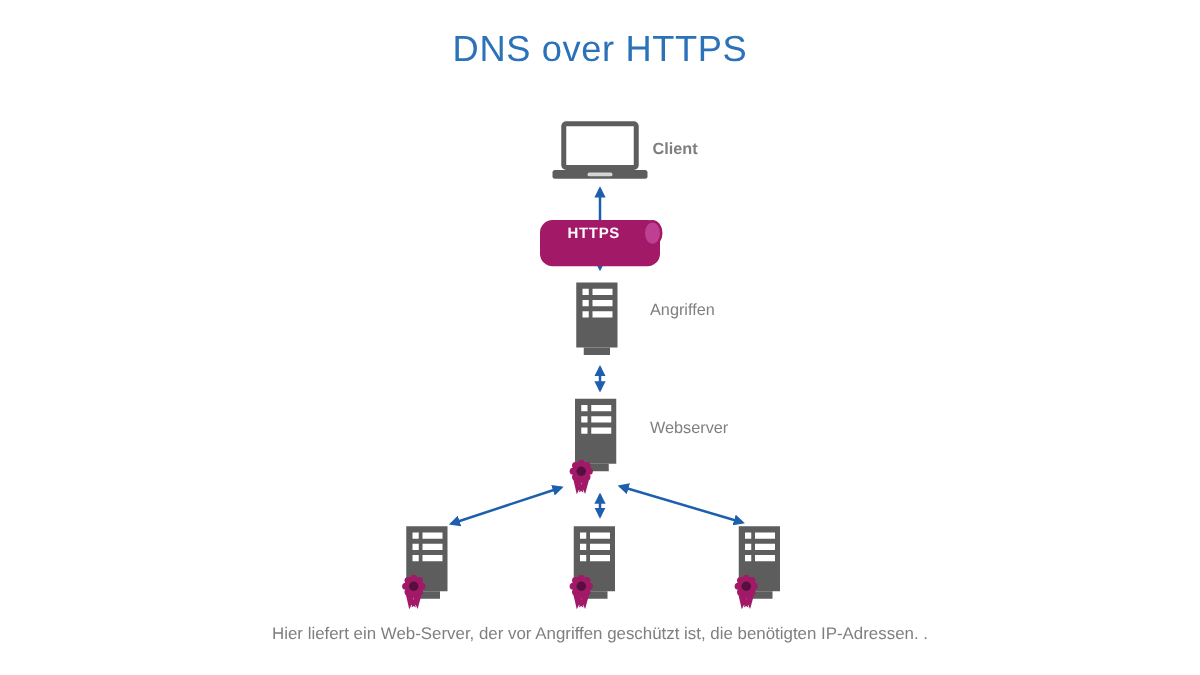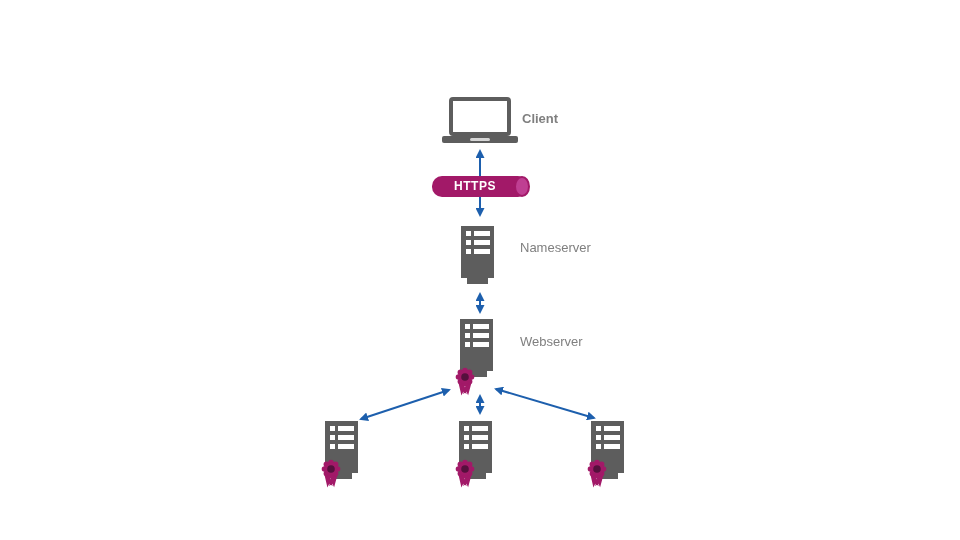--- a/index.html
+++ b/index.html
@@ -22,21 +22,21 @@
   .laptop-base{
     position:absolute;left:442px;top:136px;width:76px;height:7px;
     background:var(--server-gray);border-radius:2px;
   }
   .laptop-base-notch{
     position:absolute;left:28px;top:2px;width:20px;height:3px;
     background:#d6d6d6;border-radius:2px;
   }
   
   .pill{
-    position:absolute;left:432px;top:176px;width:96px;height:21px;
+    position:absolute;left:432px;top:176px;width:96px;height:37px;
     background:var(--magenta);border-radius:10px;z-index:3;
   }
   .pill-cap{
     position:absolute;right:-2px;top:0;width:12px;height:17px;
     background:var(--magenta-light);border:2px solid var(--magenta);border-radius:50%;
   }
   .pill-text{
     position:absolute;left:0;top:0;width:86px;height:21px;line-height:21px;
     text-align:center;color:#fff;font-size:12px;font-weight:bold;letter-spacing:0.5px;
   }
@@ -60,20 +60,21 @@
   .caption{
     position:absolute;left:0;top:499px;width:960px;text-align:center;
     font-size:13.5px;color:var(--label-gray);
   }
 </style>
 </head>
 <body>
 
 <div class="stage">
 
+  <div class="title">DNS over HTTPS</div>
 
   <svg class="arrows" width="960" height="540">
     <defs>
       <marker id="ah" markerWidth="9" markerHeight="9" refX="7" refY="4.5" orient="auto-start-reverse" markerUnits="userSpaceOnUse">
         <path d="M0,0 L9,4.5 L0,9 Z" fill="var(--arrow-blue)"></path>
       </marker>
     </defs>
     <line x1="480" y1="151" x2="480" y2="215" stroke="var(--arrow-blue)" stroke-width="2" marker-start="url(#ah)" marker-end="url(#ah)"></line>
     <line x1="480" y1="294" x2="480" y2="312" stroke="var(--arrow-blue)" stroke-width="2" marker-start="url(#ah)" marker-end="url(#ah)"></line>
     <line x1="449" y1="390" x2="361" y2="419" stroke="var(--arrow-blue)" stroke-width="2" marker-start="url(#ah)" marker-end="url(#ah)"></line>
@@ -100,21 +101,21 @@
     <div class="slot">
         <span class="sq"></span>
         <span class="bar"></span>
       </div>
     <div class="slot">
         <span class="sq"></span>
         <span class="bar"></span>
       </div>
     <div class="foot"></div>
   </div>
-  <div class="node-label" style="left:520px;top:240px;">Nameserver</div>
+  <div class="node-label" style="left:520px;top:240px;">Angriffen</div>
 
   <div class="server" style="left:460px;top:319px;">
     <div class="slot">
         <span class="sq"></span>
         <span class="bar"></span>
       </div>
     <div class="slot">
         <span class="sq"></span>
         <span class="bar"></span>
       </div>
@@ -231,14 +232,15 @@
         <circle cx="8.4" cy="15.6" r="2.8"></circle>
       <circle cx="6.5" cy="11" r="2.8"></circle>
         <circle cx="8.4" cy="6.4" r="2.8"></circle>
       <circle cx="13" cy="4.5" r="2.8"></circle>
         <circle cx="17.6" cy="6.4" r="2.8"></circle>
       <circle cx="13" cy="11" r="7"></circle>
     </g>
     <circle cx="13" cy="11" r="3.8" fill="var(--badge-inner)"></circle>
   </svg>
 
+  <div class="caption">Hier liefert ein Web-Server, der vor Angriffen geschützt ist, die benötigten IP-Adressen. .</div>
 
 </div>
 
 </body></html>

